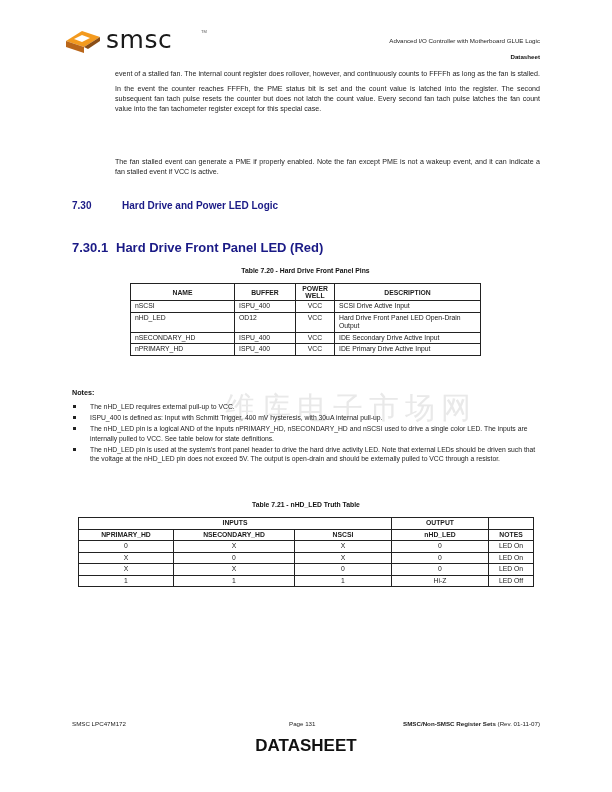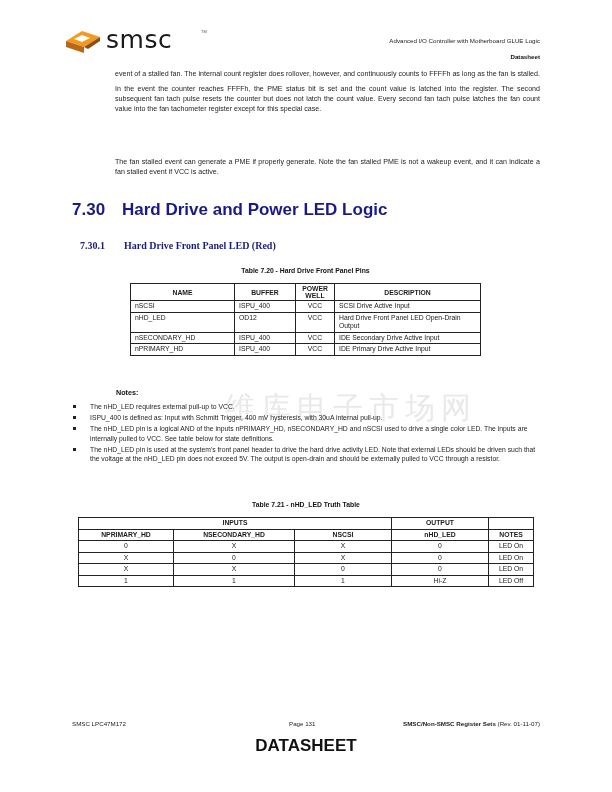--- a/index.html
+++ b/index.html
@@ -6,34 +6,34 @@
   body { width: 612px; height: 792px; position: relative; overflow: hidden;
          font-family: "Liberation Sans", sans-serif; color: #111; }
   .abs { position: absolute; }
   .logo { left: 64px; top: 27px; width: 150px; height: 30px; }
   .logo-word { position: absolute; left: 42px; top: -2px; font-family: "DejaVu Sans", sans-serif;
                font-size: 25px; letter-spacing: 0.5px; color: #1a1a1a; font-weight: normal; }
   .logo-tm { position: absolute; left: 137px; top: 2px; font-size: 4px; color: #555; }
   .hdr-title { right: 72px; top: 37px; font-size: 6.2px; color: #222; text-align: right; }
   .hdr-sub { right: 72px; top: 53px; font-size: 6.2px; font-weight: bold; color: #111; text-align: right; }
   .para { left: 115px; width: 425px; font-size: 7.1px; line-height: 10px; text-align: justify; color: #1d1d1d; }
-  .h1 { left: 72px; top: 200px; font-size: 17px; font-weight: bold; color: #1a1a86; }
+  .h1 { left: 72px; top: 200px; font-size: 10px; font-weight: bold; color: #1a1a86; }
   .h1 .num { display: inline-block; width: 50px; }
-  .h2 { left: 80px; top: 240px; font-size: 10px; font-weight: bold; color: #1a1a86; font-family: Liberation Serif, serif; }
+  .h2 { left: 72px; top: 240px; font-size: 13px; font-weight: bold; color: #1a1a86; }
   .h2 .num { display: inline-block; width: 44px; }
   .tcap { font-size: 6.8px; font-weight: bold; text-align: center; color: #111; }
   table { border-collapse: collapse; position: absolute; font-size: 6.8px; color: #1a1a1a; }
   td, th { border: 0.8px solid #222; padding: 1px 4px; vertical-align: top; }
   th { font-weight: bold; text-align: center; vertical-align: middle; }
   .t1 { left: 130px; top: 283px; width: 351px; }
   .t1 td { line-height: 8.5px; }
   .t1 td.c { text-align: center; }
   .t2 { left: 78px; top: 517px; width: 456px; }
   .t2 td, .t2 th { text-align: center; line-height: 8.5px; padding: 1px 4px; }
-  .notes-title { left: 72px; top: 388px; font-size: 7.2px; font-weight: bold; margin-left: 44px; }
+  .notes-title { left: 72px; top: 388px; font-size: 7.2px; font-weight: bold; }
   .notes { left: 72px; top: 402px; width: 470px; font-size: 6.8px; line-height: 9.2px; color: #1d1d1d; }
   .note { position: relative; padding-left: 18px; margin-bottom: 2px; }
   .bullet { position: absolute; left: 1px; top: 3px; width: 3px; height: 3px; background: #222; }
   .watermark { left: 225px; top: 388px; font-family: "DejaVu Serif", serif; font-size: 30px;
                color: #e9e9e9; letter-spacing: 6px; }
   .foot-left { left: 72px; top: 720px; font-size: 6.2px; color: #222; }
   .foot-mid { left: 289px; top: 720px; font-size: 6.2px; color: #222; }
   .foot-right { right: 72px; top: 720px; font-size: 6.2px; color: #222; }
   .foot-right b { font-weight: bold; }
   .foot-big { left: 0; width: 612px; top: 736px; text-align: center; font-size: 17px; font-weight: bold; color: #111; }
@@ -49,21 +49,21 @@
     <polygon points="10,12 18,8 26,11 18,15" fill="#ffffff"></polygon>
   </svg>
   <span class="logo-word">smsc</span>
   <span class="logo-tm">TM</span>
 </div>
 <div class="abs hdr-title">Advanced I/O Controller with Motherboard GLUE Logic</div>
 <div class="abs hdr-sub">Datasheet</div>
 
 <div class="abs para" style="top:69px;">event of a stalled fan.  The internal count register does rollover, however, and continuously counts to FFFFh as long as the fan is stalled.</div>
 <div class="abs para" style="top:84px;">In the event the counter reaches FFFFh, the PME status bit is set and the count value is latched into the register.  The second subsequent fan tach pulse resets the counter but does not latch the count value. Every second fan tach pulse latches the fan count value into the fan tachometer register except for this special case.</div>
-<div class="abs para" style="top:157px;">The fan stalled event can generate a PME if properly generate.  Note the fan stalled PME is not a wakeup event, and it can indicate a fan stalled event if VCC is active.</div>
+<div class="abs para" style="top:157px;">The fan stalled event can generate a PME if properly enabled.  Note the fan except PME is not a wakeup event, and it can indicate a fan stalled event if VCC is active.</div>
 
 <div class="abs h1">
   <span class="num">7.30</span><span>Hard Drive and Power LED Logic</span>
 </div>
 <div class="abs h2">
   <span class="num">7.30.1</span><span>Hard Drive Front Panel LED (Red)</span>
 </div>
 
 <div class="abs tcap" style="left:130px; width:351px; top:267px;">Table 7.20 - Hard Drive Front Panel Pins</div>
 <table class="t1">

